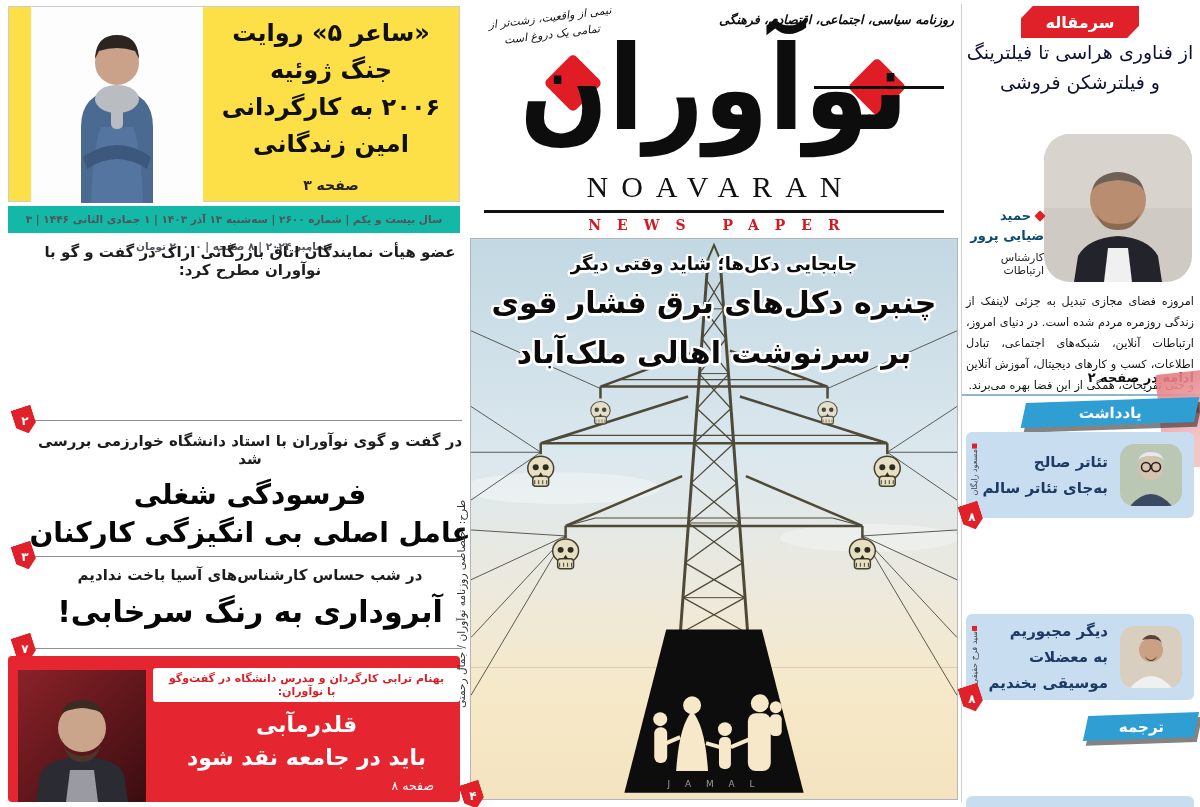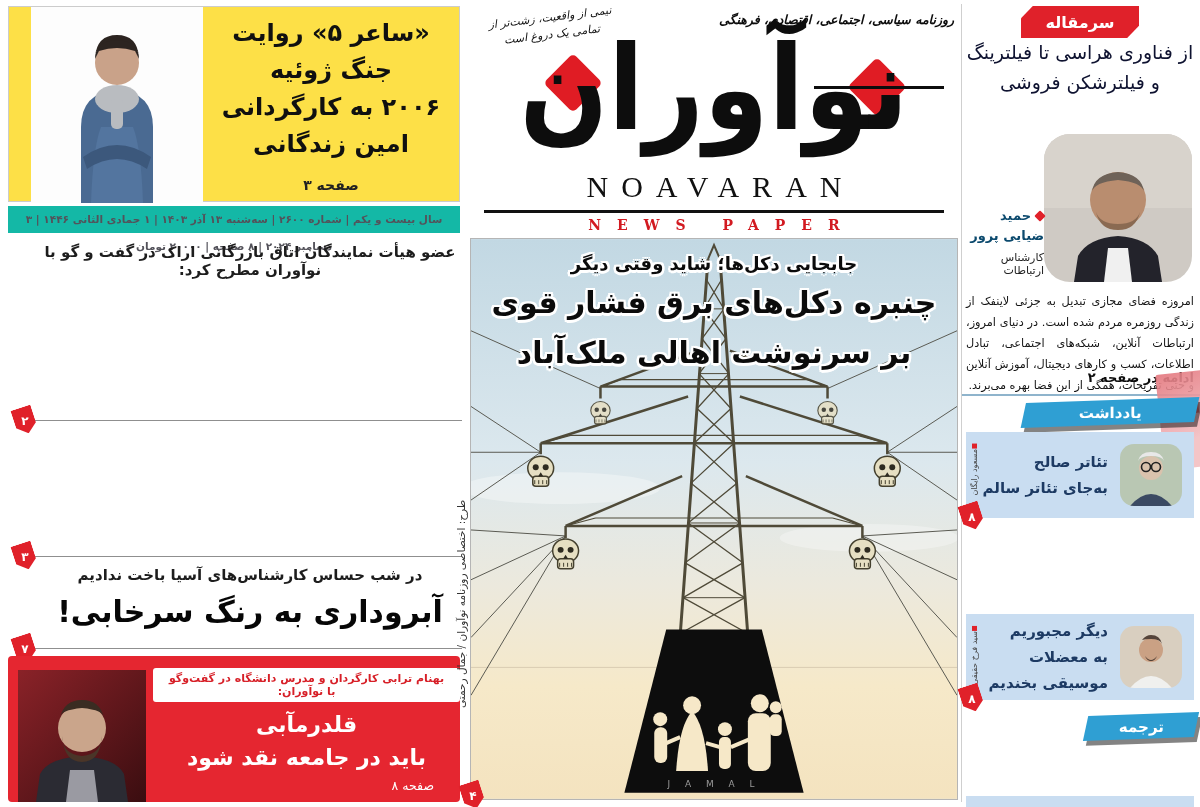--- a/index.html
+++ b/index.html
@@ -86,21 +86,21 @@
 
   .fold { position:absolute; right:-18px; top:372px; width:52px; height:96px; background:linear-gradient(160deg,#e4777e,#f3bfc2 70%); opacity:.9; transform:rotate(-6deg); border-radius:3px; }
   .fold::after { content:""; position:absolute; left:6px; top:30px; width:34px; height:12px; background:#c2333c; opacity:.8; }
 
   .badge-blue { height:25px; width:172px; margin-left:auto; margin-right:-2px; background:#2f9fd3; transform:skewX(-14deg) rotate(-2deg); box-shadow:4px 5px 0 rgba(30,30,30,.55); display:flex; align-items:center; justify-content:center; }
   .badge-blue span { transform:skewX(14deg) rotate(2deg); color:#fff; font-size:15px; font-weight:900; }
   #rc-badge-note { top:400px; }
   #rc-badge-tr { top:714px; }
   #rc-badge-tr .badge-blue { width:110px; }
 
-  .note-card { background:#c9ddf1; border-radius:0; display:flex; align-items:center; direction:rtl; position:relative; }
+  .note-card { background:#c9ddf1; border-radius:6px; display:flex; align-items:center; direction:rtl; position:relative; }
   #card1 { top:432px; height:86px; } #card2 { top:528px; height:86px; } #card3 { top:624px; height:86px; }
   .card-photo { width:62px; height:62px; border-radius:14px; overflow:hidden; margin:0 12px; flex:none; }
   .card-title { flex:1; font-size:15px; font-weight:900; color:#1d3a63; line-height:1.75; text-align:right; padding-left:16px; }
   .card-author { position:absolute; left:4px; top:8px; writing-mode:vertical-rl; transform:rotate(180deg); font-size:8px; color:#444; }
   .card-author .vdot { display:inline-block; width:5px; height:5px; background:#e0212a; margin-bottom:4px; }
   .note-card .ribbon { left:-5px; bottom:-12px; }
 
   svg text { font-family:"DejaVu Sans", sans-serif; }
 </style>
 </head>
@@ -135,20 +135,25 @@
 
     <div class="story" id="story1">
       <div class="kicker">عضو هیأت نمایندگان اتاق بازرگانی اراک در گفت و گو با نوآوران مطرح کرد:</div>
     </div>
     <div class="divider" id="div1">
       <div class="ribbon">
           <span>۲</span>
         </div>
     </div>
 
+    <div class="story" id="story2">
+      <div class="kicker">در گفت و گوی نوآوران با استاد دانشگاه خوارزمی بررسی شد</div>
+      <div class="headline ml">فرسودگی شغلی
+عامل اصلی بی انگیزگی کارکنان</div>
+    </div>
     <div class="divider" id="div2">
       <div class="ribbon">
           <span>۳</span>
         </div>
     </div>
 
     <div class="story" id="story3">
       <div class="kicker">در شب حساس کارشناس‌های آسیا باخت ندادیم</div>
       <div class="headline ml">آبروداری به رنگ سرخابی!</div>
     </div>

